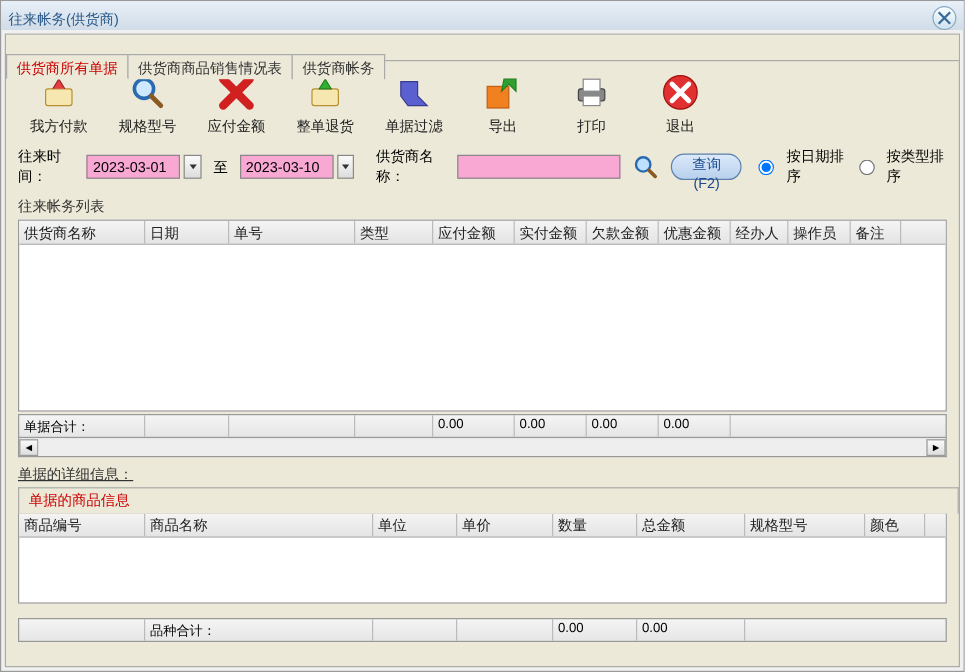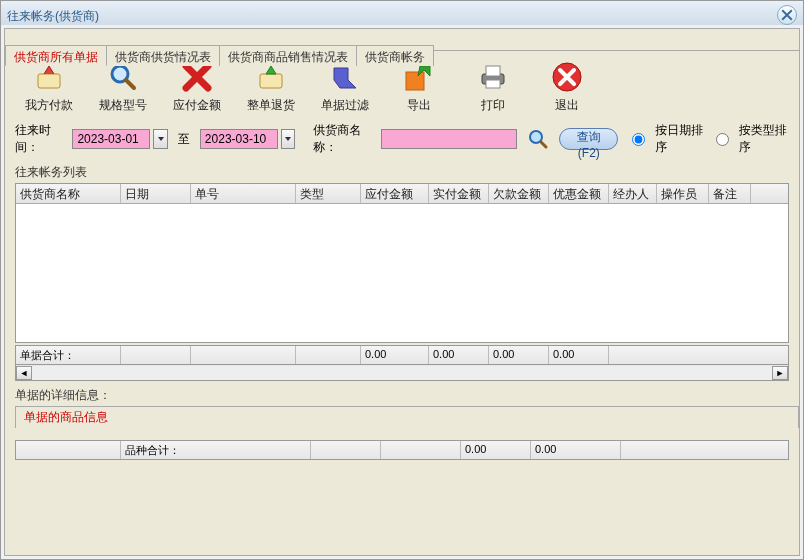--- a/index.html
+++ b/index.html
@@ -33,42 +33,41 @@
 .section-title{font-size:12px;color:#333;padding:2px 10px 0 10px;}
 .grid{border:1px solid #999;margin:2px 10px 0 10px;background:#fff;overflow:hidden;}
 .grid.h1{height:160px;}
 .grid-head{display:flex;background:linear-gradient(#f4f4f4,#e4e4e4);height:20px;border-bottom:1px solid #aaa;}
 .gh{border-right:1px solid #bbb;padding:2px 4px;font-size:12px;color:#222;overflow:hidden;white-space:nowrap;flex-shrink:0;}
 .totalsbar{display:flex;align-items:center;margin:2px 10px 0 10px;height:20px;border:1px solid #999;background:linear-gradient(#f4f4f4,#e6e6e6);}
 .tc{border-right:1px solid #bbb;height:100%;padding:2px 4px;font-size:11px;flex-shrink:0;}
 .hscroll{display:flex;align-items:center;margin:0 10px;height:16px;background:#e8e8e8;border:1px solid #999;border-top:none;}
 .sbtn{width:16px;height:14px;background:linear-gradient(#fafafa,#ddd);border:1px solid #999;display:flex;align-items:center;justify-content:center;font-size:9px;cursor:pointer;}
 .strack{flex:1;height:14px;background:#eee;}
-.detail-label{font-size:12px;padding:6px 10px 2px 10px;color:#333;}
+.detail-label{font-size:12px;padding:6px 10px 2px 10px;color:#333;text-decoration:underline;}
 .subtab{display:inline-block;padding:2px 8px;margin:0 0 0 10px;border:1px solid #aaa;border-bottom:none;color:#c00;background:#ece9d8;font-size:12px;position:relative;z-index:2;}
 .grid.h2{height:76px;}
 .totalsbar2{display:flex;align-items:center;margin:12px 10px 8px 10px;height:20px;border:1px solid #999;background:linear-gradient(#f4f4f4,#e6e6e6);}
 </style>
 </head>
 <body>
 
 <div class="window">
   <div class="titlebar">
     <span class="title">往来帐务(供货商)</span>
     <div class="close">
       <svg viewBox="0 0 10 10">
           <path d="M1 1 L9 9 M9 1 L1 9" stroke="#3a6a9a" stroke-width="1.6" fill="none"></path>
         </svg>
     </div>
   </div>
 
   <div class="main-area">
     <div class="tabs">
       <div class="tab active">供货商所有单据</div>
-      <div class="tab">供货商供货情况表</div>
       <div class="tab">供货商商品销售情况表</div>
       <div class="tab">供货商帐务</div>
     </div>
 
     <div class="toolbar">
       <div class="tbtn">
         <div class="ic">
             <svg width="34" height="34" viewBox="0 0 34 34">
               <rect x="6" y="14" width="22" height="14" rx="2" fill="#f6e7b0" stroke="#b89030"></rect>
               <path d="M12 14 L17 6 L22 14" fill="#e04040" stroke="#a02020"></path>
@@ -203,20 +202,32 @@
       <div class="tc" style="width:60px">0.00</div>
     </div>
     <div class="hscroll">
       <div class="sbtn">◄</div>
       <div class="strack"></div>
       <div class="sbtn">►</div>
     </div>
 
     <div class="detail-label">单据的详细信息：</div>
     <div class="subtab">单据的商品信息</div>
+    <div class="grid h2" style="margin-top:-1px">
+      <div class="grid-head">
+        <div class="gh" style="width:105px">商品编号</div>
+        <div class="gh" style="width:190px">商品名称</div>
+        <div class="gh" style="width:70px">单位</div>
+        <div class="gh" style="width:80px">单价</div>
+        <div class="gh" style="width:70px">数量</div>
+        <div class="gh" style="width:90px">总金额</div>
+        <div class="gh" style="width:100px">规格型号</div>
+        <div class="gh" style="width:50px">颜色</div>
+      </div>
+    </div>
     <div class="totalsbar2">
       <div class="tc" style="width:105px"></div>
       <div class="tc" style="width:190px">品种合计：</div>
       <div class="tc" style="width:70px"></div>
       <div class="tc" style="width:80px"></div>
       <div class="tc" style="width:70px">0.00</div>
       <div class="tc" style="width:90px">0.00</div>
     </div>
   </div>
 </div>

